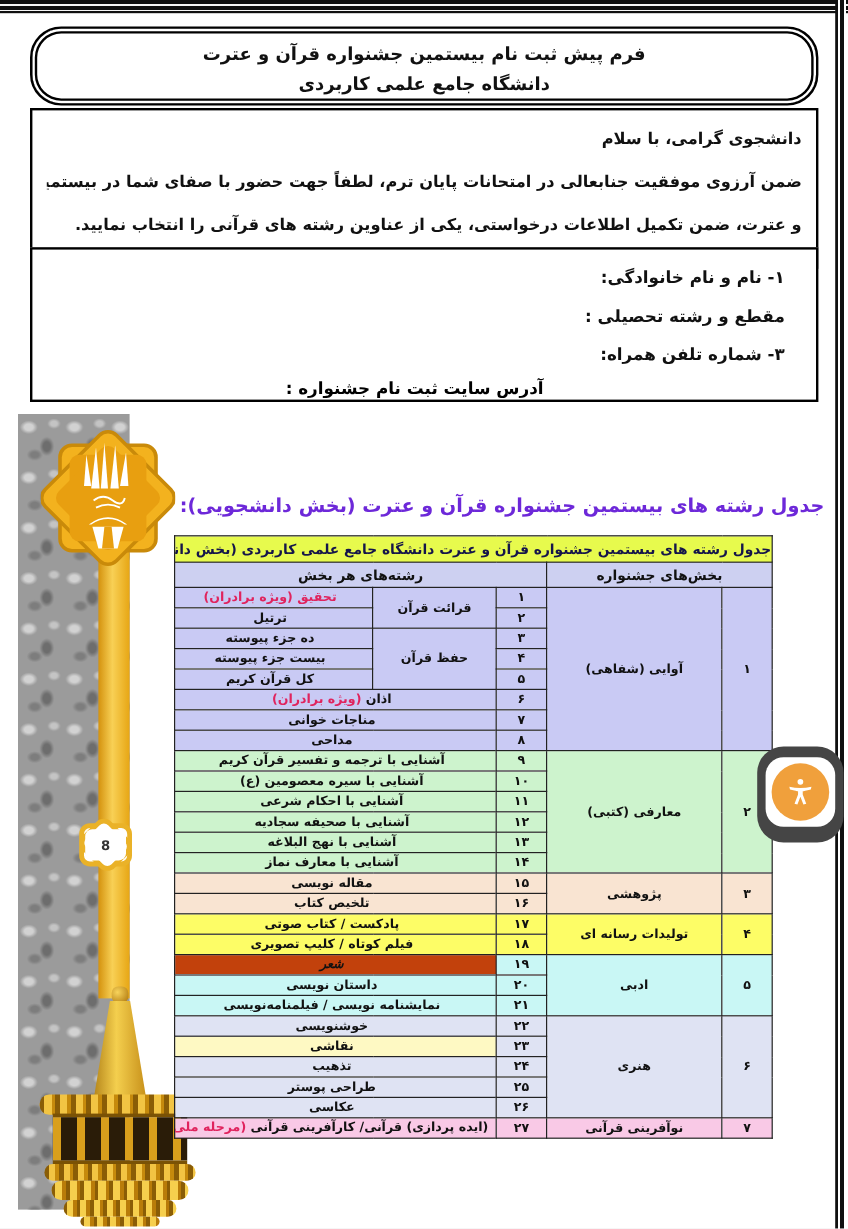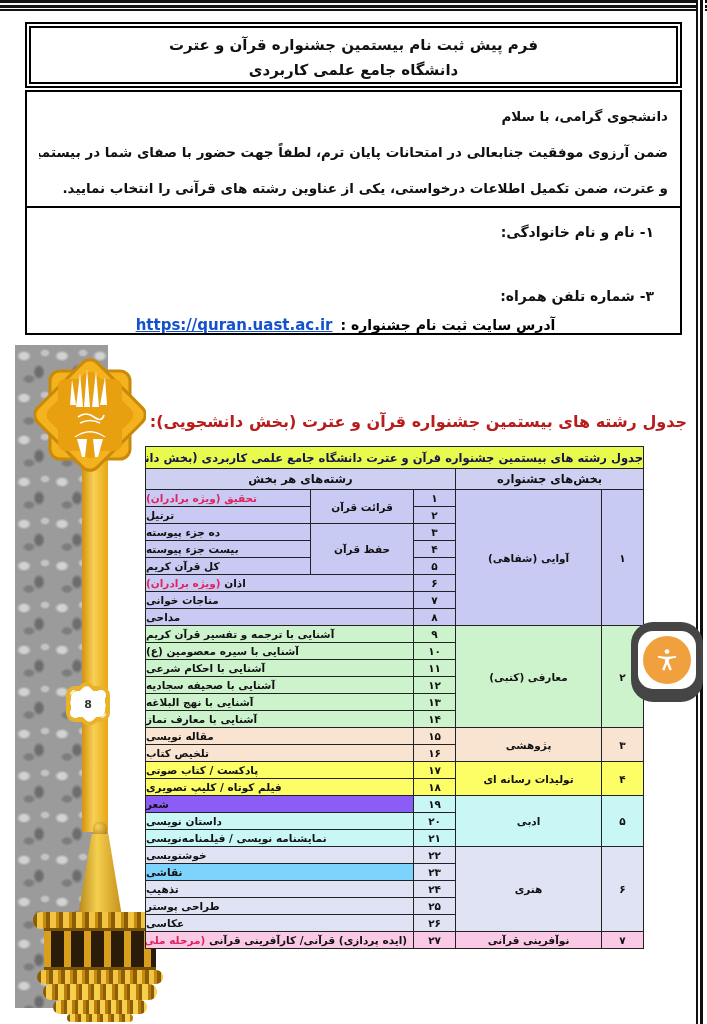--- a/index.html
+++ b/index.html
@@ -17,21 +17,21 @@
   .frame-right {
     position:absolute; top:0; right:2px; bottom:0; width:9px;
     background:repeating-linear-gradient(90deg,#101010 0 2px,#ffffff 2px 4px,#101010 4px 7px,#ffffff 7px 9px);
   }
   
   .box { position:absolute; left:25px; width:657px; background:#fff; }
   .box-double {
     border:2px solid #000;
     box-shadow: inset 0 0 0 2px #fff, inset 0 0 0 4px #000;
   }
-  .title-box { top:22px; height:66px; text-align:center; padding-top:9px; }
+  .title-box { top:22px; height:66px; text-align:center; padding-top:9px;border-radius:26px; }
   .title-box p { font-weight:bold; font-size:15px; line-height:25px; color:#111; }
   .greet-box { top:90px; height:134px; border:2px solid #000; padding:6px 12px 0 12px; }
   .greet-box p { font-size:13.5px; font-weight:bold; color:#111; line-height:36px; white-space:nowrap; overflow:hidden; }
   .fields-box { top:206px; height:129px; border:2px solid #000; padding:8px 26px 0 10px; }
   .field-row { display:flex; align-items:center; height:32px; font-size:14px; font-weight:bold; color:#111; }
   .field-main { flex:0 0 55%; }
   .field-side { flex:1; }
   .site-row { display:flex; justify-content:center; align-items:center; gap:8px; margin-top:4px; font-size:14px; font-weight:bold; }
   .site-link { color:#1352cc; text-decoration:underline; font-size:15px; direction:ltr; unicode-bidi:embed; }
   
@@ -88,21 +88,21 @@
   }
   table.festival {
     position:absolute; top:446px; left:145px; width:498px;
     border-collapse:collapse; table-layout:fixed; direction:rtl;
     font-size:10.5px; font-weight:bold; color:#111;
   }
   table.festival td, table.festival th { border:1px solid #222; height:17px; overflow:hidden; white-space:nowrap; }
   table.festival .caption-cell { height:22px; text-align:center; font-size:11.5px; color:#15154a; }
   table.festival .hdr-cell { height:21px; text-align:center; font-size:11.5px; }
   .cell-center { text-align:center; }
-  .cell-start { text-align:left; padding-right:6px; }
+  .cell-start { text-align:center; padding-right:6px; }
   .red-txt { color:#e0245e; }
   
   .acc-wrap { position:absolute; top:622px; right:4px; width:72px; height:80px; }
   .acc-shadow { position:absolute; inset:0; background:#454545; border-radius:22px; }
   .acc-btn {
     position:absolute; top:9px; right:7px; width:58px; height:58px;
     background:#fff; border-radius:15px; display:flex; align-items:center; justify-content:center;
     border:none; cursor:pointer;
   }
   .acc-circle {
@@ -127,28 +127,28 @@
     <p>دانشجوی گرامی، با سلام</p>
     <p>ضمن آرزوی موفقیت جنابعالی در امتحانات پایان ترم، لطفاً جهت حضور با صفای شما در بیستمین جشنواره کشوری قرآن</p>
     <p>و عترت، ضمن تکمیل اطلاعات درخواستی، یکی از عناوین رشته های قرآنی را انتخاب نمایید.</p>
   </div>
 
   <div class="box fields-box">
     <div class="field-row">
       <span class="field-main">۱-  نام و نام خانوادگی:</span>
     </div>
     <div class="field-row">
+      <span class="field-side">مقطع و رشته تحصیلی :</span>
     </div>
     <div class="field-row">
       <span class="field-main">۳-  شماره تلفن همراه:</span>
       <span class="field-side"></span>
     </div>
     <div class="site-row">
       <span>آدرس  سایت ثبت نام جشنواره :</span>
-      <a href="#" class="site-link" style="color: rgb(19, 82, 204);">https://quran.uast.ac.ir</a>
     </div>
   </div>
 
   <div class="stone"></div>
   <div class="ribbon"></div>
 
   <div class="emblem">
     <svg viewBox="0 0 112 126" width="112" height="126">
       <g transform="translate(56,63)">
         <rect x="-40" y="-44" width="80" height="88" rx="10" fill="#f3b21e" stroke="#c98a0a" stroke-width="3"></rect>
@@ -188,21 +188,21 @@
     <div class="m-knob"></div>
     <div class="m-spire"></div>
     <div class="m-cornice1"></div>
     <div class="m-balcony"></div>
     <div class="m-cornice2"></div>
     <div class="m-bulb1"></div>
     <div class="m-bulb2"></div>
     <div class="m-bulb3"></div>
   </div>
 
-  <div class="tbl-title" style="color: #b91c1c;">جدول رشته های بیستمین جشنواره قرآن و عترت (بخش دانشجویی):</div>
+  <div class="tbl-title" style="color: #6d28d9;">جدول رشته های بیستمین جشنواره قرآن و عترت (بخش دانشجویی):</div>
 
   <table class="festival">
     <colgroup>
       <col style="width:42px">
         <col style="width:146px">
         <col style="width:42px">
         <col style="width:103px">
         <col style="width:165px">
     </colgroup>
     <tbody id="festival-tbody">
@@ -292,39 +292,39 @@
           <td class="cell-start" colspan="2" style="background: rgb(253, 253, 102);">پادکست / کتاب صوتی</td>
         </tr>
         <tr>
           <td class="cell-center" style="background: rgb(253, 253, 102);">۱۸</td>
           <td class="cell-start" colspan="2" style="background: rgb(253, 253, 102);">فیلم کوتاه / کلیپ  تصویری</td>
         </tr>
         <tr>
           <td class="cell-center" rowspan="3" style="background: rgb(201, 247, 245);">۵</td>
           <td class="cell-center" rowspan="3" style="background: rgb(201, 247, 245);">ادبی</td>
           <td class="cell-center" style="background: rgb(201, 247, 245);">۱۹</td>
-          <td class="cell-start" colspan="2" style="background: #8b5cf6;">شعر</td>
+          <td class="cell-start" colspan="2" style="background: #c2410c; font-style: italic;">شعر</td>
         </tr>
         <tr>
           <td class="cell-center" style="background: rgb(201, 247, 245);">۲۰</td>
           <td class="cell-start" colspan="2" style="background: rgb(201, 247, 245);">داستان نویسی</td>
         </tr>
         <tr>
           <td class="cell-center" style="background: rgb(201, 247, 245);">۲۱</td>
           <td class="cell-start" colspan="2" style="background: rgb(201, 247, 245);">نمایشنامه نویسی / فیلمنامه‌نویسی</td>
         </tr>
         <tr>
           <td class="cell-center" rowspan="5" style="background: rgb(223, 227, 243);">۶</td>
           <td class="cell-center" rowspan="5" style="background: rgb(223, 227, 243);">هنری</td>
           <td class="cell-center" style="background: rgb(223, 227, 243);">۲۲</td>
           <td class="cell-start" colspan="2" style="background: rgb(223, 227, 243);">خوشنویسی</td>
         </tr>
         <tr>
           <td class="cell-center" style="background: rgb(223, 227, 243);">۲۳</td>
-          <td class="cell-start" colspan="2" style="background: #7dd3fc;">نقاشی</td>
+          <td class="cell-start" colspan="2" style="background: #fef9c3;">نقاشی</td>
         </tr>
         <tr>
           <td class="cell-center" style="background: rgb(223, 227, 243);">۲۴</td>
           <td class="cell-start" colspan="2" style="background: rgb(223, 227, 243);">تذهیب</td>
         </tr>
         <tr>
           <td class="cell-center" style="background: rgb(223, 227, 243);">۲۵</td>
           <td class="cell-start" colspan="2" style="background: rgb(223, 227, 243);">طراحی پوستر</td>
         </tr>
         <tr>

